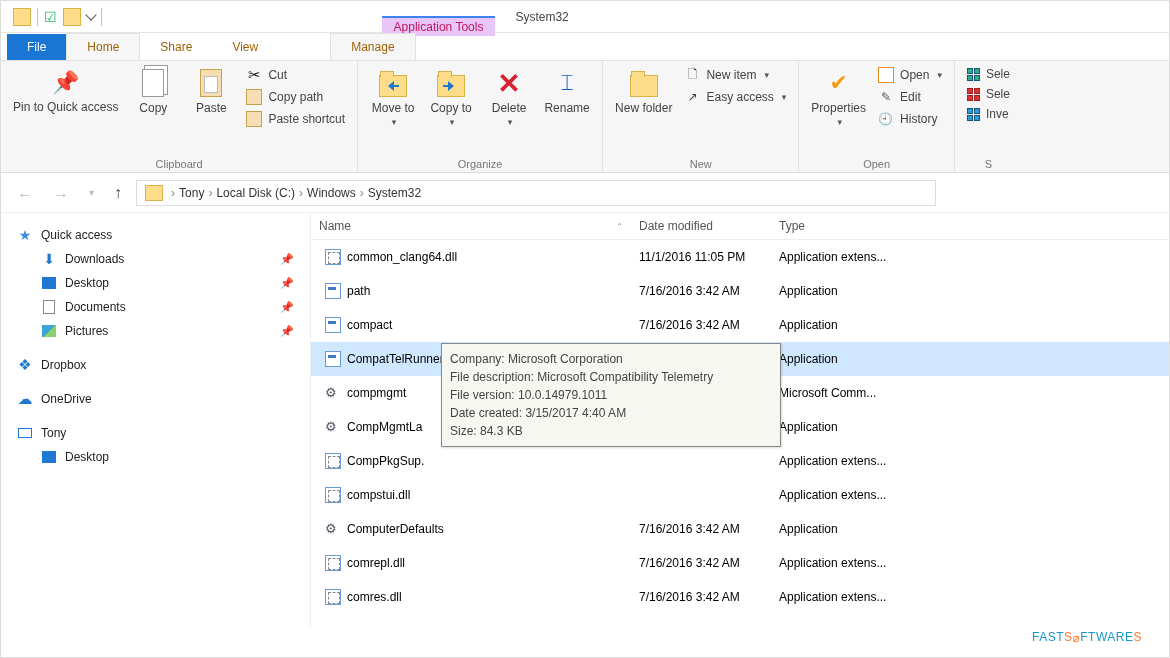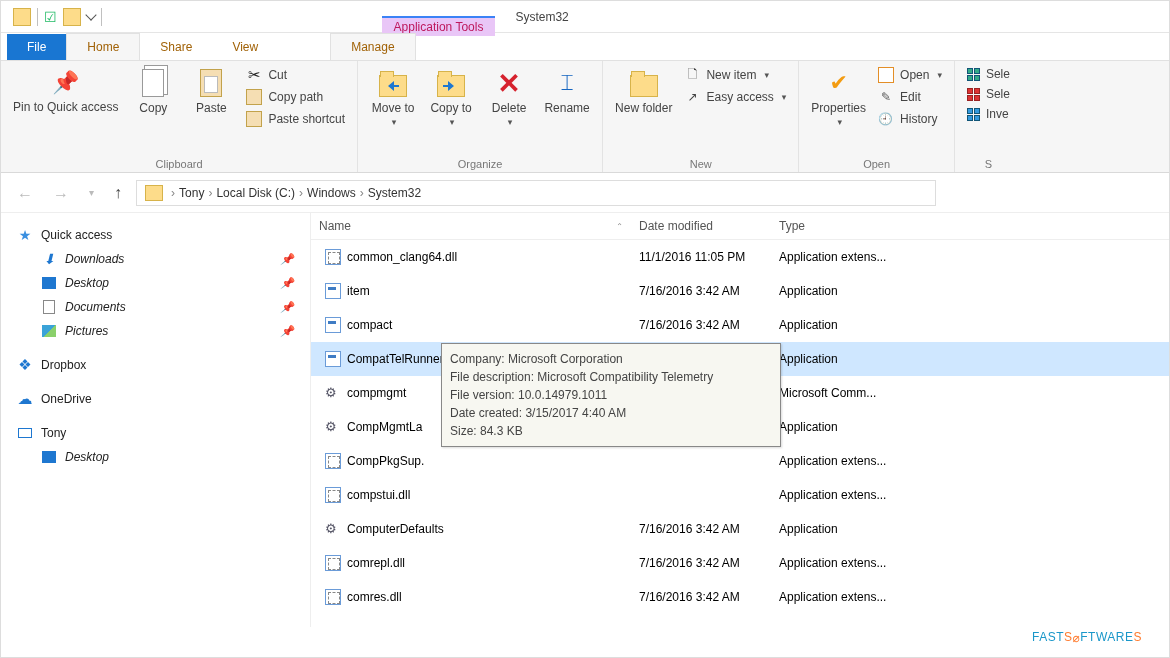--- a/index.html
+++ b/index.html
@@ -42,21 +42,21 @@
   .bc .seg { color:#333; }
   .bc .sep { color:#888; }
   .bc-icon { width:18px; height:16px; background:#fddc8a; border:1px solid #d7b34a; display:inline-block; margin-right:4px;}
 
   
   .main { display:flex; height:calc(100% - 212px - 30px); }
   .sidebar { width:310px; padding:10px 14px; border-right:1px solid #eee;}
   .sb-item { display:flex; align-items:center; gap:8px; padding:4px 2px; color:#222;}
   .sb-item .pin { margin-left:auto; color:#888; font-size:11px;}
   .sb-spacer { height:10px; }
-  .sb-indent { padding-left:26px;font-style:italic;}
+  .sb-indent { padding-left:26px;}
   .ico16 { width:16px; height:16px; display:inline-flex; align-items:center; justify-content:center; font-size:13px;}
   
   
   .flist { flex:1; position:relative;}
   .headers { display:flex; border-bottom:1px solid #eee; color:#555; font-size:12px;}
   .col-name { flex:0 0 320px; padding:6px 8px; display:flex; align-items:center; gap:18px;}
   .col-date { flex:0 0 140px; padding:6px 8px;}
   .col-type { flex:1; padding:6px 8px;}
   .sort-caret { font-size:8px; color:#888;}
   .row { display:flex; align-items:center; padding:3px 0;}
@@ -378,21 +378,21 @@
           <div class="col-name">
             <div class="ficon dll"></div>
             <span>common_clang64.dll</span>
           </div>
           <div class="col-date">11/1/2016 11:05 PM</div>
           <div class="col-type">Application extens...</div>
         </div>
         <div class="row">
           <div class="col-name">
             <div class="ficon exe"></div>
-            <span>item</span>
+            <span>path</span>
           </div>
           <div class="col-date">7/16/2016 3:42 AM</div>
           <div class="col-type">Application</div>
         </div>
         <div class="row">
           <div class="col-name">
             <div class="ficon exe"></div>
             <span>compact</span>
           </div>
           <div class="col-date">7/16/2016 3:42 AM</div>

